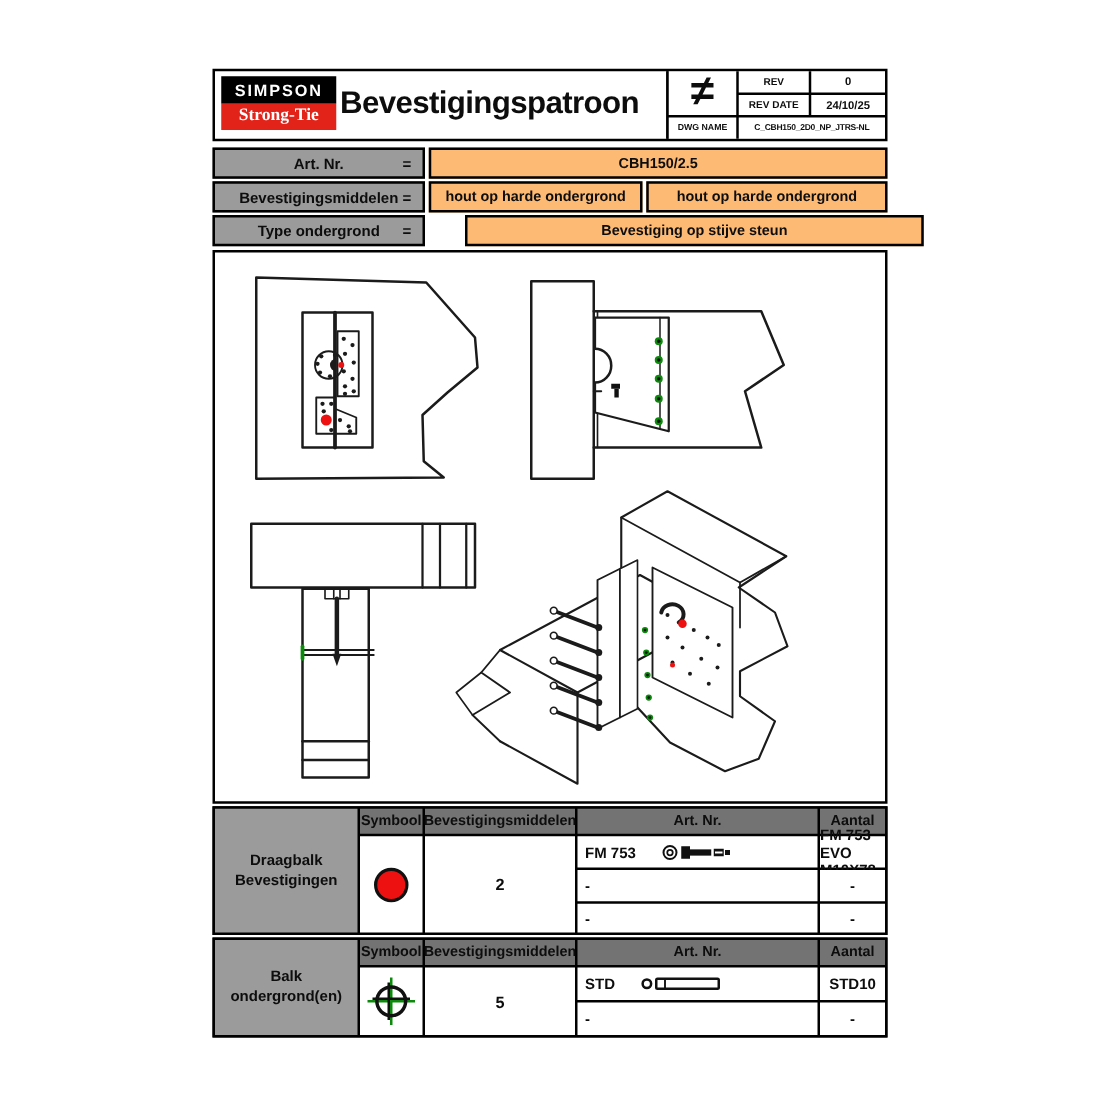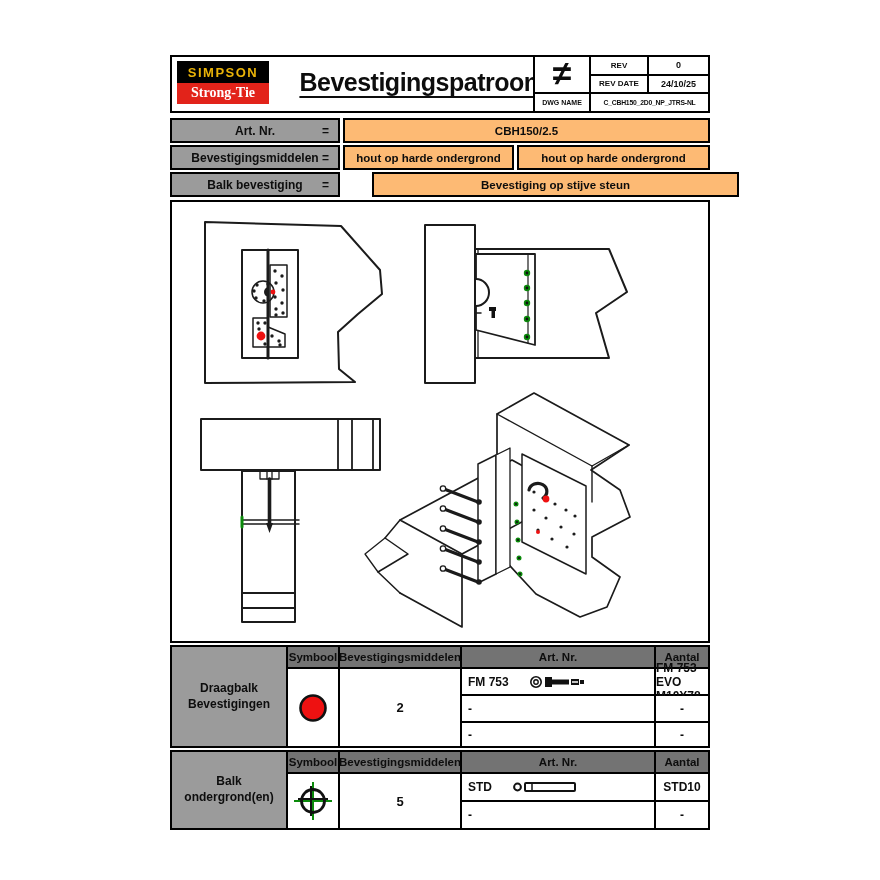--- a/index.html
+++ b/index.html
@@ -3,23 +3,23 @@
 <meta charset="utf-8">
 <style>
   html,body{margin:0;padding:0;}
   body{width:880px;height:880px;background:#ffffff;font-family:"Liberation Sans",sans-serif;color:#0d0d0d;}
   .sheet{position:relative;width:880px;height:880px;background:#fff;overflow:hidden;}
   .frame{position:absolute;left:170px;top:55px;width:540px;height:775px;}
 
   
   .hdr{position:absolute;left:0;top:0;width:540px;height:58px;border:2px solid #000;box-sizing:border-box;background:#fff;}
   .logo{position:absolute;left:5px;top:4px;width:92px;}
-  .logo-simpson{background:#000;color:#eab308;font-weight:bold;font-size:13px;letter-spacing:1.5px;text-align:center;padding:4px 2px 3px;}
+  .logo-simpson{background:#000;color:#ffffff;font-weight:bold;font-size:13px;letter-spacing:1.5px;text-align:center;padding:4px 2px 3px;}
   .logo-strongtie{background:#e2231a;color:#fff;font-family:"Liberation Serif",serif;font-weight:bold;font-size:14px;text-align:center;padding:2px 0 3px;}
-  .title{position:absolute;left:116px;width:262px;top:11px;text-align:center;font-size:25px;font-weight:bold;letter-spacing:-0.5px;text-decoration:underline;text-decoration-thickness:2px;text-underline-offset:5px;white-space:nowrap;}
+  .title{position:absolute;left:100px;width:262px;top:11px;text-align:left;font-size:25px;font-weight:bold;letter-spacing:-0.5px;text-decoration-thickness:2px;text-underline-offset:5px;white-space:nowrap;}
   .rev-grid{position:absolute;top:0;right:0;width:173px;height:54px;border-left:2px solid #000;background:#000;display:grid;grid-template-columns:54px 56px 1fr;grid-template-rows:1fr 1fr 1fr;gap:2px;}
   .rev-grid>div{background:#fff;display:flex;align-items:center;justify-content:center;font-weight:bold;}
   .neq{grid-row:1/3;font-size:34px;line-height:1;padding-bottom:4px;}
   .rlab{font-size:8px;}
   .rval{font-size:9px;}
   .dlab{font-size:7px;}
   .dval{grid-column:2/4;font-size:6.8px;letter-spacing:-0.2px;}
 
   
   .info-row{position:absolute;left:0;width:540px;height:25px;}
@@ -77,21 +77,21 @@
     <div class="info-row" style="top:90px;">
       <div class="ibox ilabel">
         <span>Bevestigingsmiddelen</span>
         <span class="ieq">=</span>
       </div>
       <div class="ibox ival" style="left:173px;width:171px;">hout op harde ondergrond</div>
       <div class="ibox ival" style="left:347px;width:193px;">hout op harde ondergrond</div>
     </div>
     <div class="info-row" style="top:117px;">
       <div class="ibox ilabel">
-        <span>Balk bevestiging</span>
+        <span>Type ondergrond</span>
         <span class="ieq">=</span>
       </div>
       <div class="ibox ival" style="left:173px;width:367px;margin-left:29px;">Bevestiging op stijve steun</div>
     </div>
 
     <div class="drawing-area">
       <svg width="536" height="439" viewBox="0 0 536 439">
         <g fill="none" stroke="#1b1b1b" stroke-width="2" stroke-linejoin="round" stroke-linecap="round">
 
           <g>

